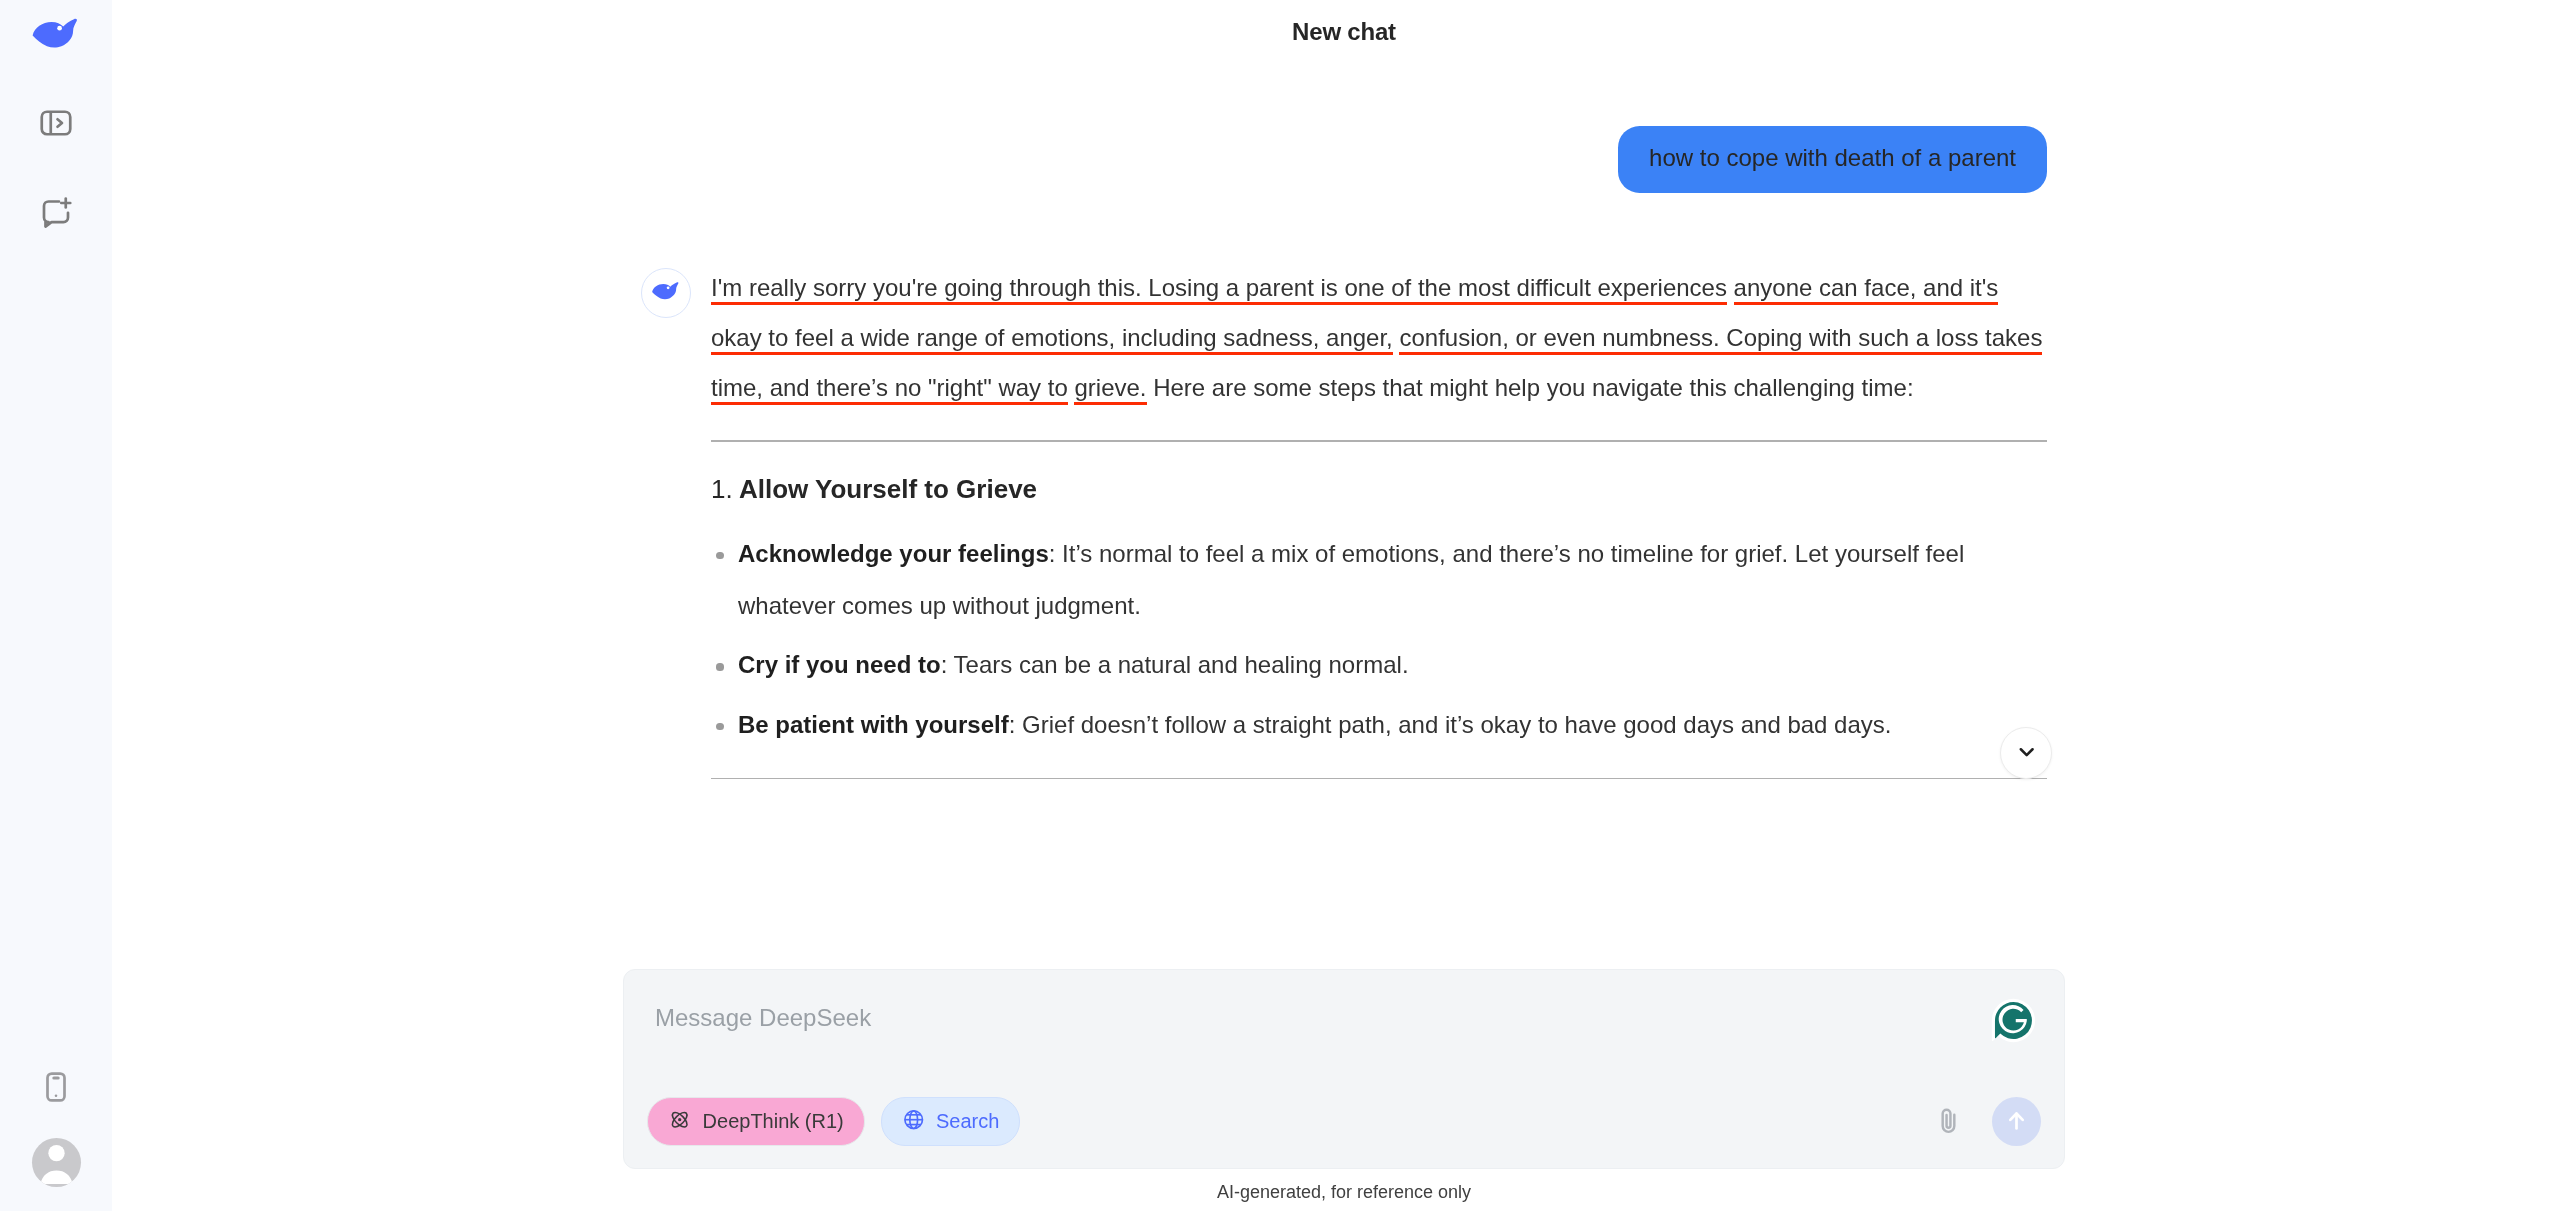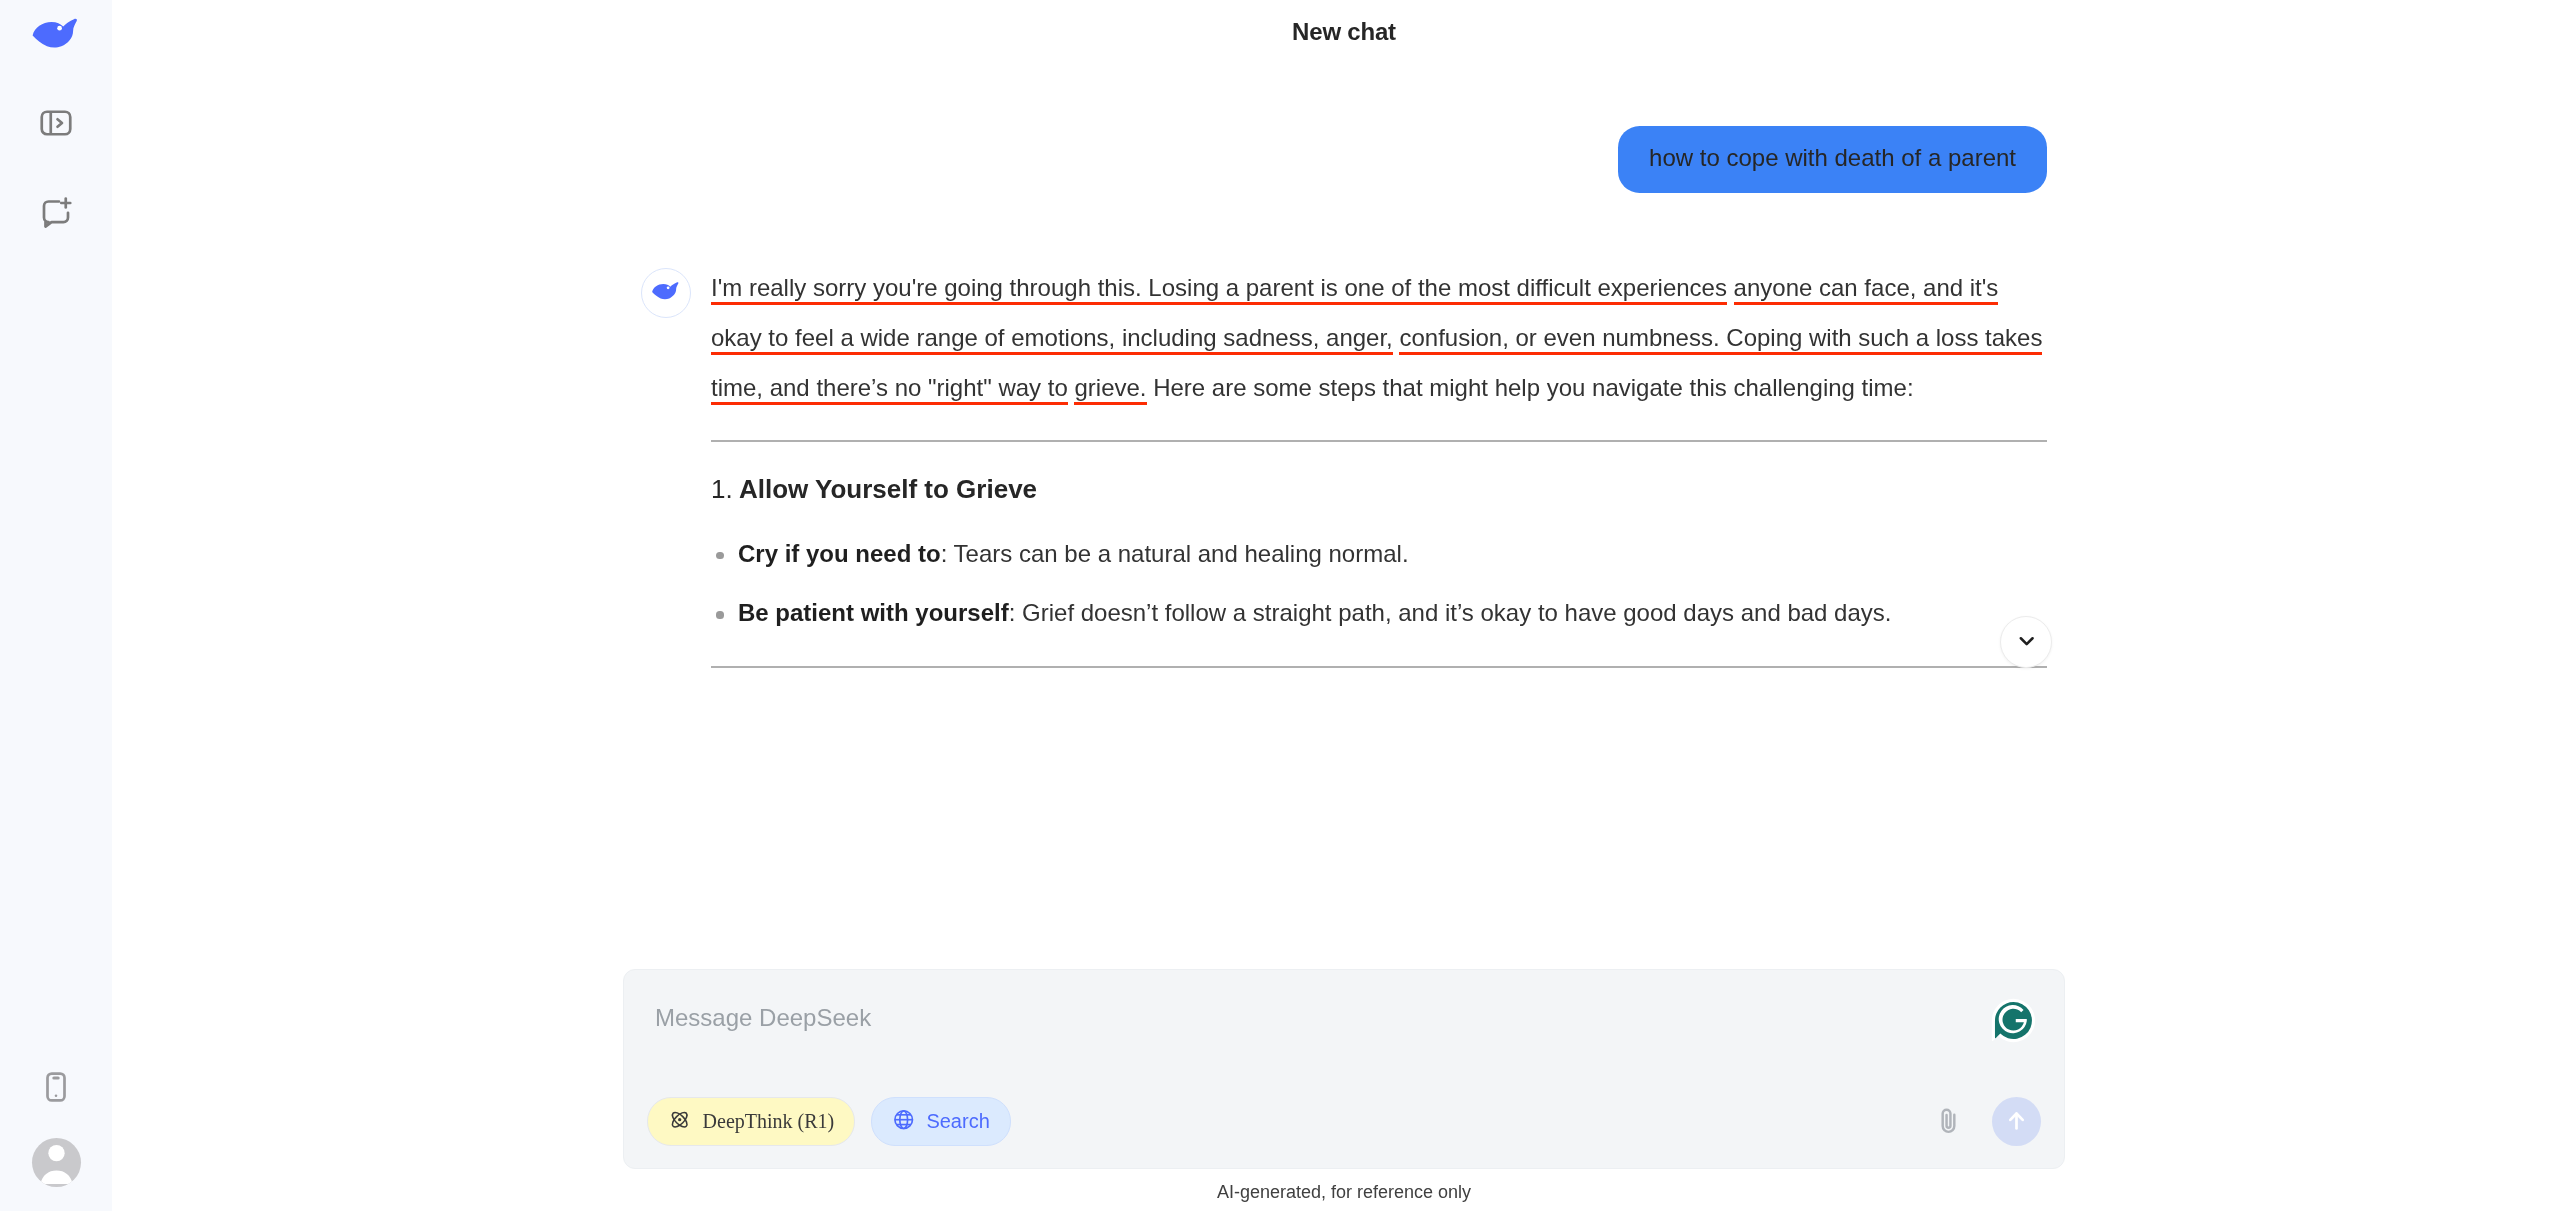--- a/index.html
+++ b/index.html
@@ -120,21 +120,21 @@
   }
   .composer-tools {
     position: absolute; left: 23.4px; bottom: 21.6px;
     display: flex; align-items: center; gap: 16px;
   }
   .pill {
     display: flex; align-items: center; gap: 10.8px;
     height: 49px; padding: 0 20px; border-radius: 24px;
     font-size: 20px; cursor: pointer; white-space: nowrap;
   }
-  .pill-default { background: #fef9c3; border: 0.9px solid #e6e8eb; color: #3a3a3a; font-family: Liberation Serif, serif; }
+  .pill-default { background: #f9a8d4; border: 0.9px solid #e6e8eb; color: #3a3a3a; }
   .pill-active { background: #dbeafe; border: 0.9px solid #cfe0fd; color: #4d6bfe; }
   .composer-right {
     position: absolute; right: 23.4px; bottom: 21.6px;
     display: flex; align-items: center; gap: 20px;
   }
   .icon-btn { width: 47px; height: 47px; display: flex; align-items: center;
               justify-content: center; cursor: pointer; }
   .send-btn {
     width: 49px; height: 49px; border-radius: 50%;
     background: #d3dcf5; display:flex; align-items:center; justify-content:center;
@@ -243,20 +243,23 @@
 
             <div class="divider"></div>
 
             <div class="md-h">
               <span class="num">1.</span>
               <span>Allow Yourself to Grieve</span>
             </div>
 
             <ul class="md-ul">
               <li class="md-li">
+                <b>Acknowledge your feelings</b><span>: It’s normal to feel a mix of emotions, and there’s no timeline for grief. Let yourself feel whatever comes up without judgment.</span>
+              </li>
+              <li class="md-li">
                 <b>Cry if you need to</b><span>: Tears can be a natural and healing normal.</span>
               </li>
               <li class="md-li">
                 <b>Be patient with yourself</b><span>: Grief doesn’t follow a straight path, and it’s okay to have good days and bad days.</span>
               </li>
             </ul>
 
             <div class="divider"></div>
           </div>
         </div>

